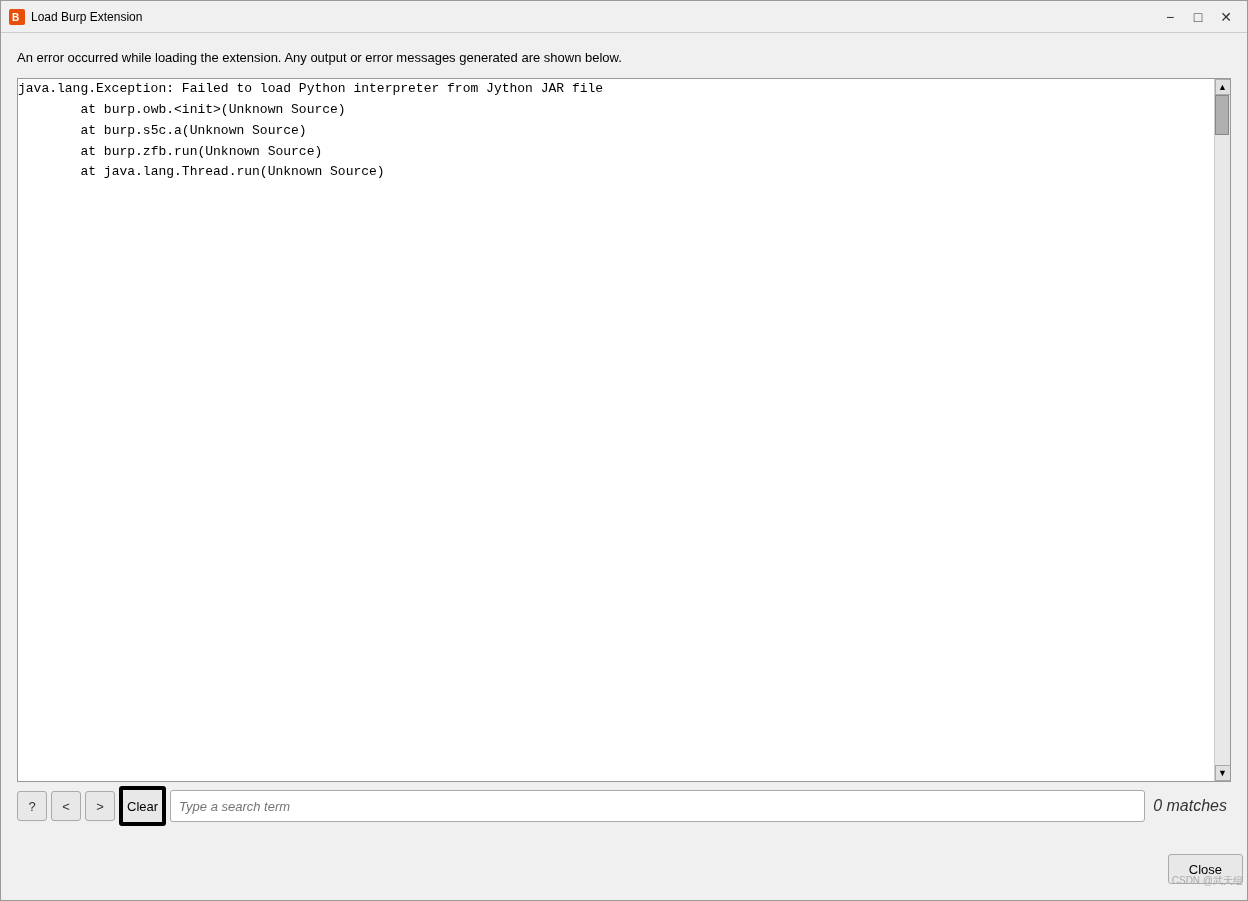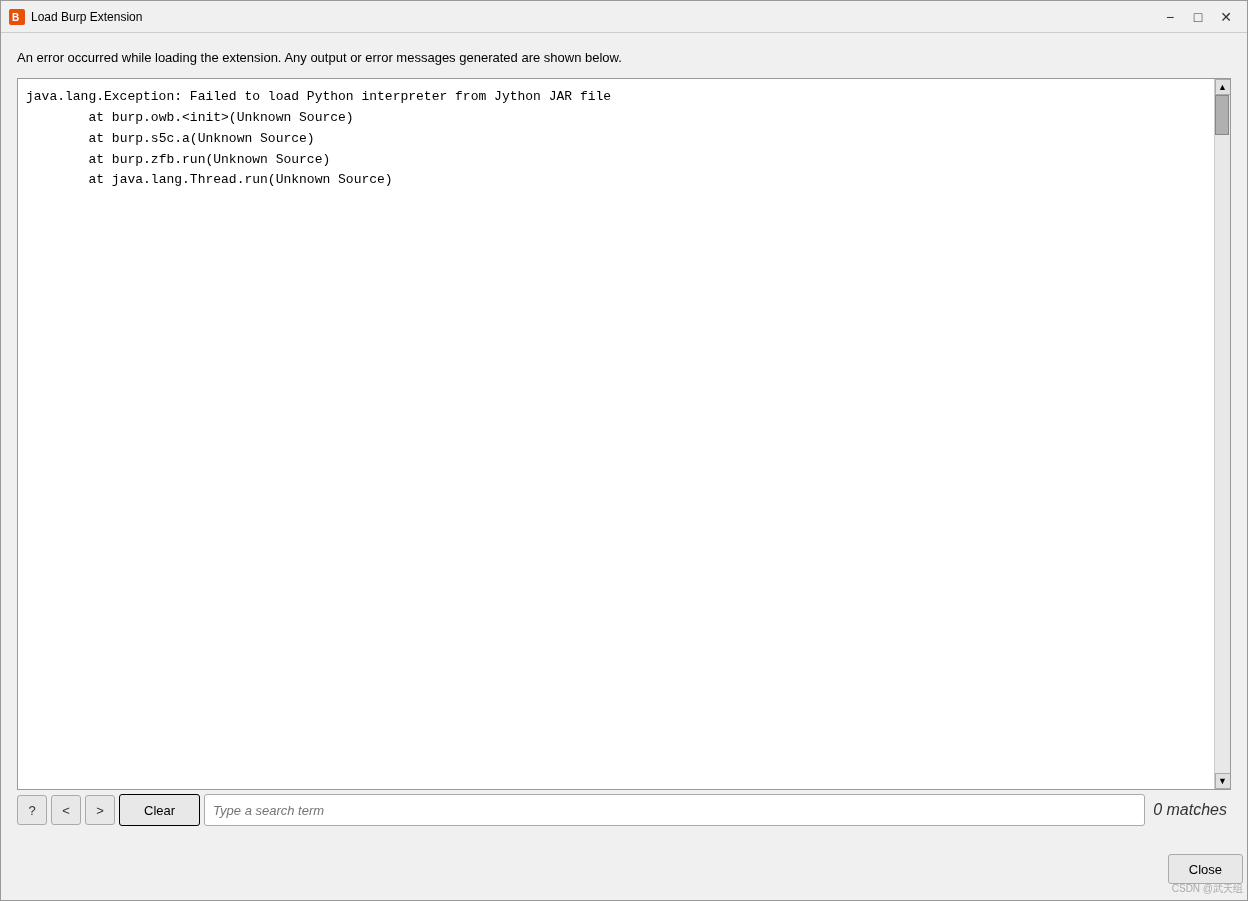--- a/index.html
+++ b/index.html
@@ -129,21 +129,20 @@
       overflow: hidden;
       display: flex;
       position: relative;
       margin-top: -1px;
     }
 
     .error-text-area {
       flex: 1;
       overflow-y: auto;
       overflow-x: auto;
-      padding: 8px;
       font-family: 'Courier New', Courier, monospace;
       font-size: 13px;
       color: #000;
       line-height: 1.6;
       white-space: pre;
     }
 
     .scrollbar-track {
       width: 16px;
       background: #f0f0f0;
@@ -200,24 +199,24 @@
       border-radius: 3px;
       cursor: pointer;
       font-size: 13px;
       color: #333;
       display: flex;
       align-items: center;
       justify-content: center;
     }
 
     .clear-btn {
-      height: 32px;
-      padding: 0 24px;
+      height: 40px;
+      padding: 0 4px;
       background: #e8e8e8;
-      border: 1px solid #000000;
+      border: 4px solid #000000;
       border-radius: 3px;
       cursor: pointer;
       font-size: 13px;
       color: #000;
     }
 
     .search-input {
       flex: 1;
       height: 32px;
       border: 1px solid #aaa;
@@ -250,21 +249,21 @@
       background: #e8e8e8;
       border: 1px solid #aaa;
       border-radius: 3px;
       cursor: pointer;
       font-size: 13px;
       color: #000;
     }
 
     .watermark {
       position: absolute;
-      bottom: 4px;
+      bottom: 12px;
       right: 4px;
       font-size: 10px;
       color: #aaa;
     }
   </style>
 </head>
 <body>
 
 <div class="window">
 

